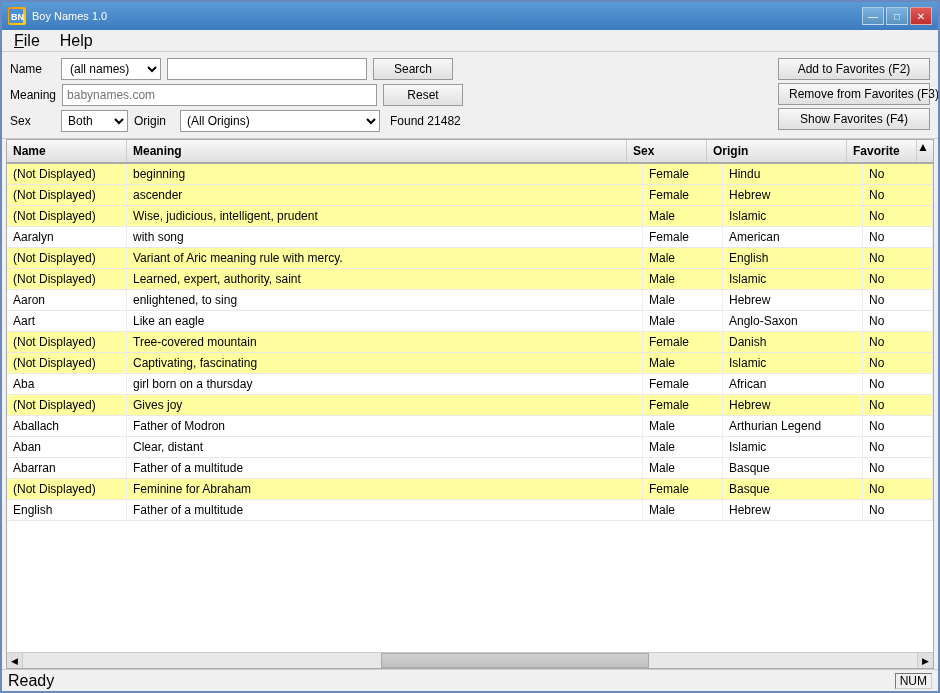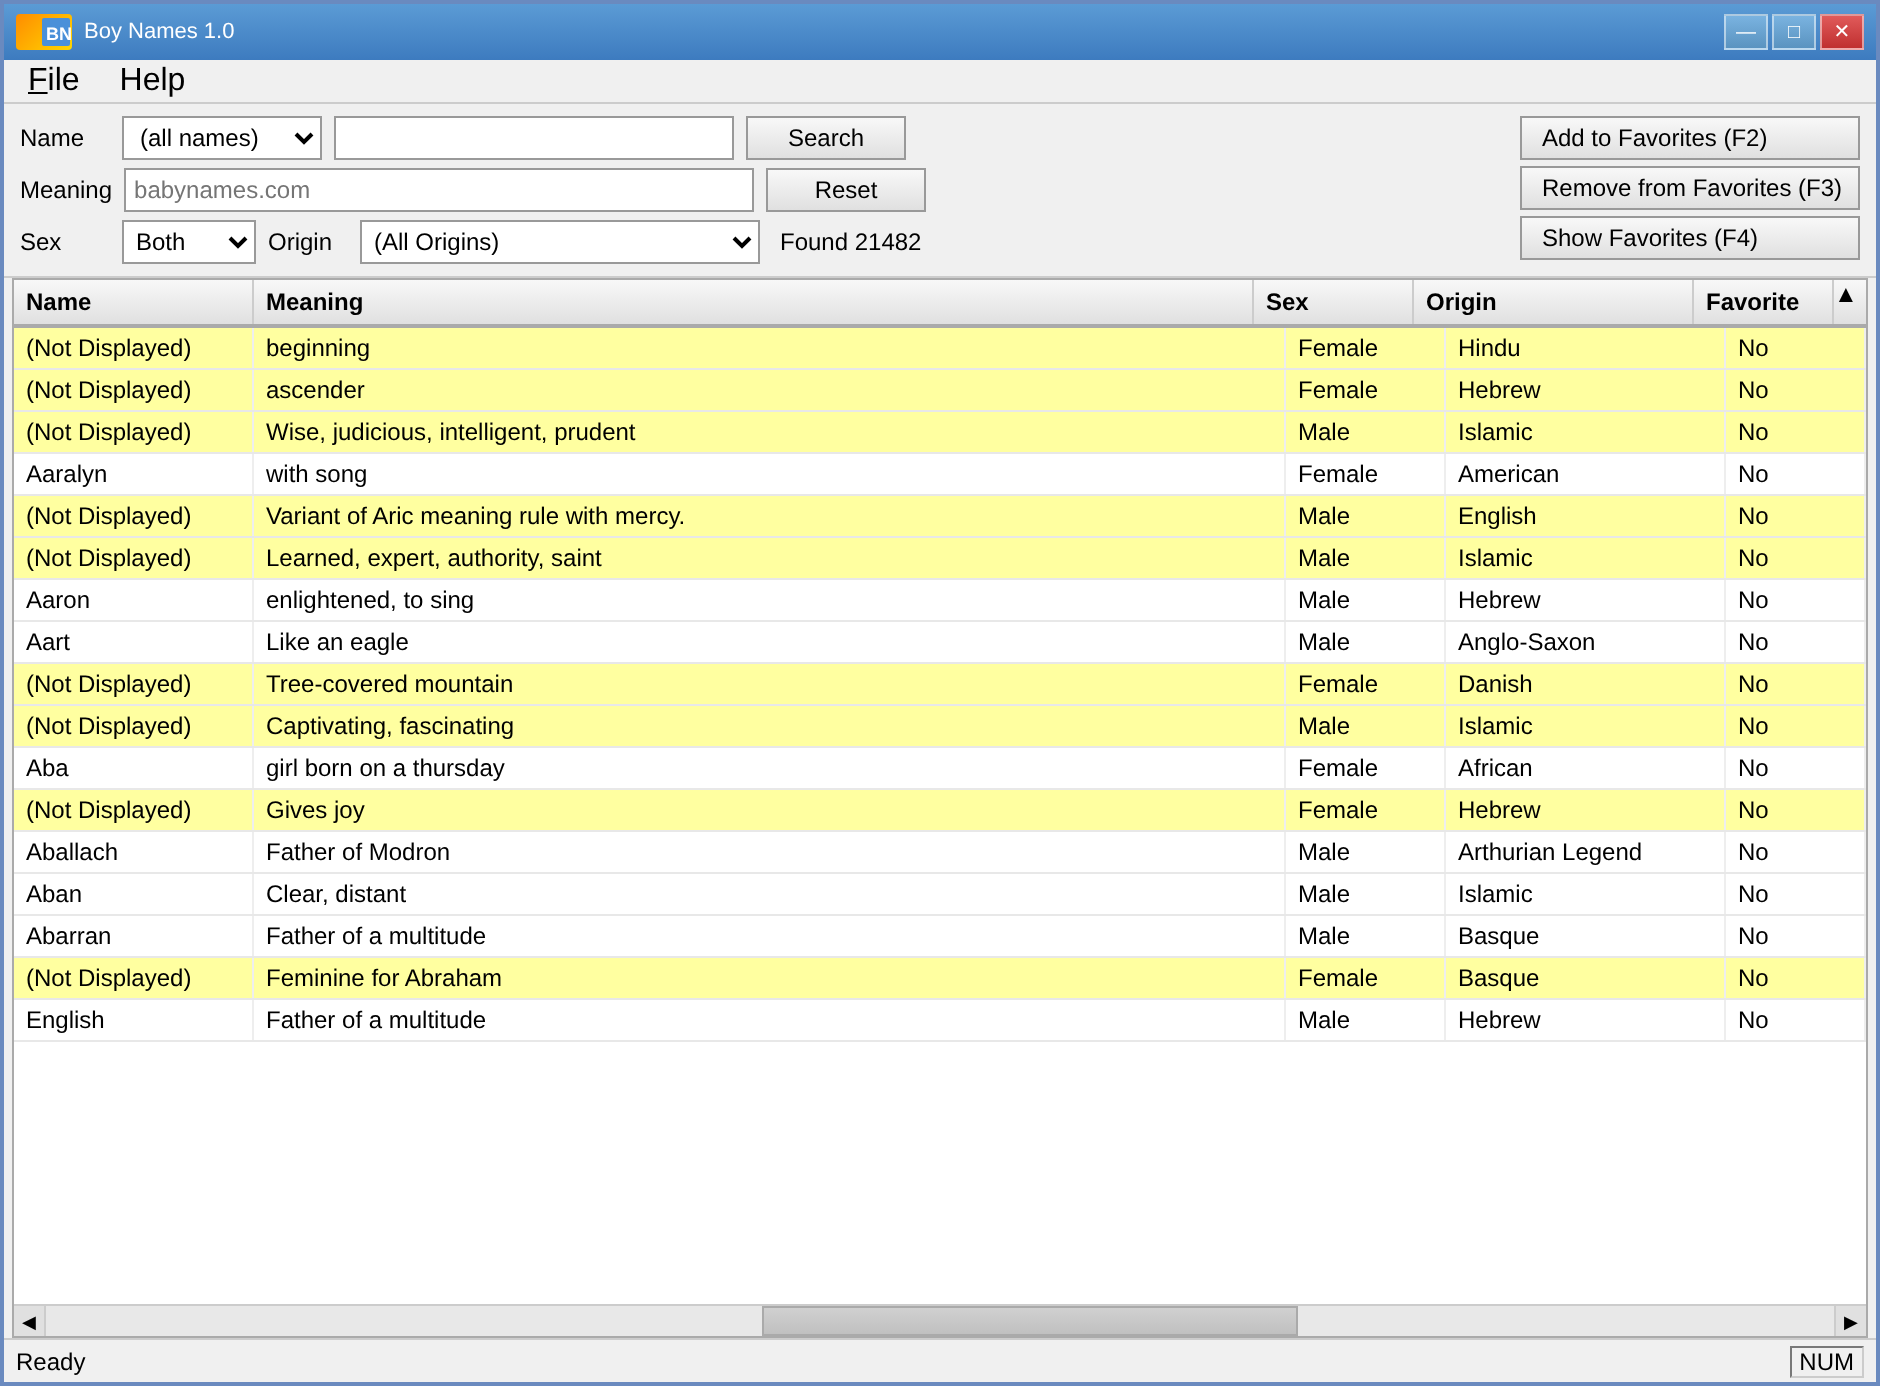--- a/index.html
+++ b/index.html
@@ -27,27 +27,27 @@
       padding: 4px 6px;
       height: 28px;
       flex-shrink: 0;
     }
     .title-bar-left {
       display: flex;
       align-items: center;
       gap: 6px;
     }
     .title-icon {
-      width: 28px;
+      width: 18px;
       height: 18px;
       background: linear-gradient(135deg, #ff8c00, #ffd700);
       border-radius: 2px;
       display: flex;
       align-items: center;
-      justify-content: flex-end;
+      justify-content: flex-start;
       font-size: 10px;
       color: white;
       font-weight: bold;
     }
     .title-text {
       font-size: 11px;
       font-weight: normal;
     }
     .title-buttons {
       display: flex;
@@ -137,22 +137,22 @@
     }
     .btn.search-btn { width: 80px; }
     .btn.reset-btn { width: 80px; }
     .right-buttons {
       display: flex;
       flex-direction: column;
       gap: 3px;
       margin-left: auto;
     }
     .right-buttons .btn {
-      width: 170px;
-      text-align: left;
+      width: 152px;
+      text-align: center;
     }
     .found-text {
       font-size: 12px;
       margin-left: 4px;
     }
     .origin-select {
       width: 200px;
     }
     .table-container {
       flex: 1;
@@ -202,21 +202,21 @@
       height: 22px;
       background: #f0f0f0;
       border-top: 1px solid #ccc;
       display: flex;
       align-items: center;
       justify-content: space-between;
       padding: 0 6px;
       flex-shrink: 0;
     }
     .status-text {
-      font-size: 12px;
+      font-size: 16px;
     }
     .status-num {
       font-size: 12px;
       border: 1px inset #ccc;
       padding: 0 4px;
     }
     .h-scrollbar {
       height: 16px;
       background: #e8e8e8;
       border-top: 1px solid #ccc;

